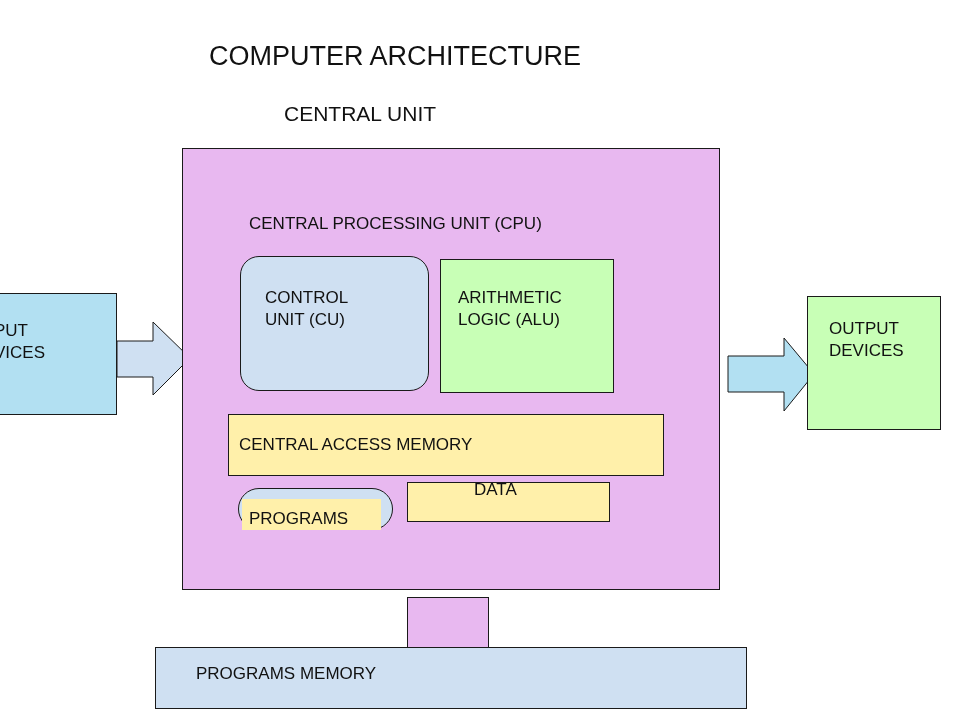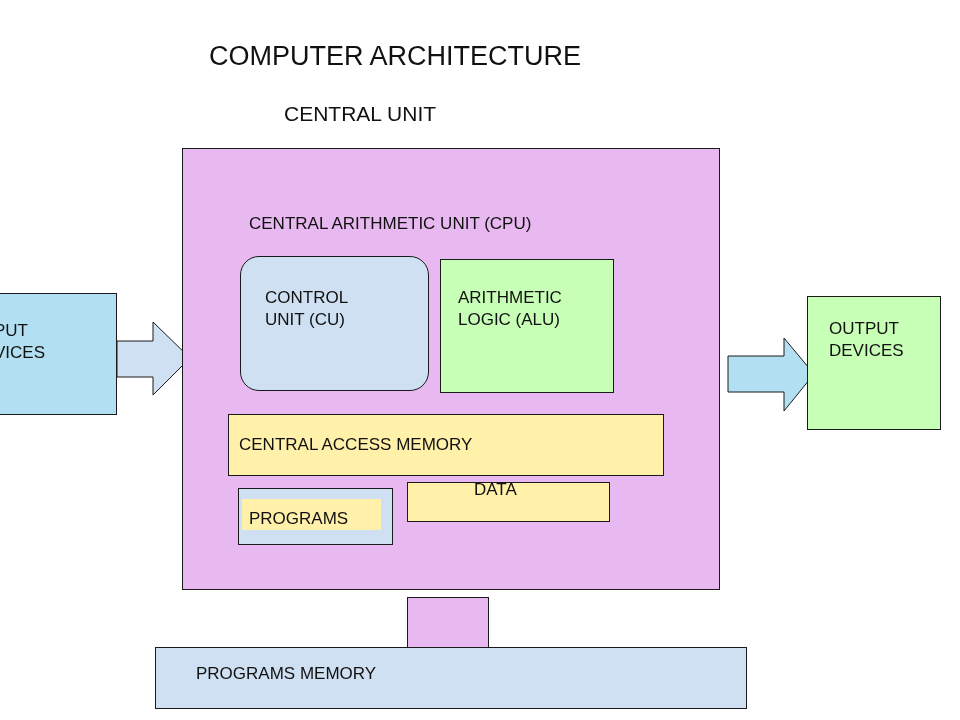--- a/index.html
+++ b/index.html
@@ -11,21 +11,21 @@
     #title { left: 209px; top: 38px; font-size: 27px; line-height: 36px; }
     #central-unit-label { left: 284px; top: 101px; font-size: 21px; line-height: 26px; }
     #central-unit { left: 182px; top: 148px; width: 538px; height: 442px; background: #e8b8f0; }
     #cpu-label { left: 249px; top: 213px; }
     #cu { left: 240px; top: 256px; width: 189px; height: 135px; background: #cfe0f2; border-radius: 19px; }
     #cu .t { left: 24px; top: 30px; }
     #alu { left: 440px; top: 259px; width: 174px; height: 134px; background: #c8ffb6; }
     #alu .t { left: 17px; top: 27px; }
     #ram { left: 228px; top: 414px; width: 436px; height: 62px; background: #fff0aa; }
     #ram .t { left: 10px; top: 19px; }
-    #programs { left: 238px; top: 488px; width: 155px; height: 57px; background: #cfe0f2; }
+    #programs { left: 238px; top: 488px; width: 155px; height: 42px; background: #cfe0f2; border-radius: 22px; }
     #programs .inner { left: 3px; top: 10px; width: 139px; height: 31px; background: #fff0aa; }
     #programs .t { left: 10px; top: 19px; }
     #data { left: 407px; top: 482px; width: 203px; height: 40px; background: #fff0aa; }
     #data .t { left: 66px; top: -4px; }
     #bus { left: 407px; top: 597px; width: 82px; height: 52px; background: #e8b8f0; }
     #ext { left: 155px; top: 647px; width: 592px; height: 62px; background: #cfe0f2; }
     #ext .t { left: 40px; top: 15px; }
     #input { left: -20px; top: 293px; width: 137px; height: 122px; background: #b2e0f2; }
     #input .t { left: 13px; top: 26px; }
     #output { left: 807px; top: 296px; width: 134px; height: 134px; background: #c8ffb6; }
@@ -41,21 +41,21 @@
 <div id="input" class="abs box">
   <div class="t">PUT
 VICES</div>
 </div>
 
 <svg class="arrow" style="left:0;top:0;width:1px;height:1px;">
   <polygon points="117,341 153,341 153,322 190,358 153,395 153,377 117,377" fill="#cfe0f2" stroke="#1a1a1a" stroke-width="1"></polygon>
 </svg>
 
 <div id="central-unit" class="abs box"></div>
-<div id="cpu-label" class="t">CENTRAL ARITHMETIC UNIT (CPU)</div>
+<div id="cpu-label" class="t">CENTRAL PROCESSING UNIT (CPU)</div>
 
 <div id="cu" class="abs box">
   <div class="t">CONTROL
 UNIT (CU)</div>
 </div>
 <div id="alu" class="abs box">
   <div class="t">ARITHMETIC
 LOGIC (ALU)</div>
 </div>
 <div id="ram" class="abs box">

